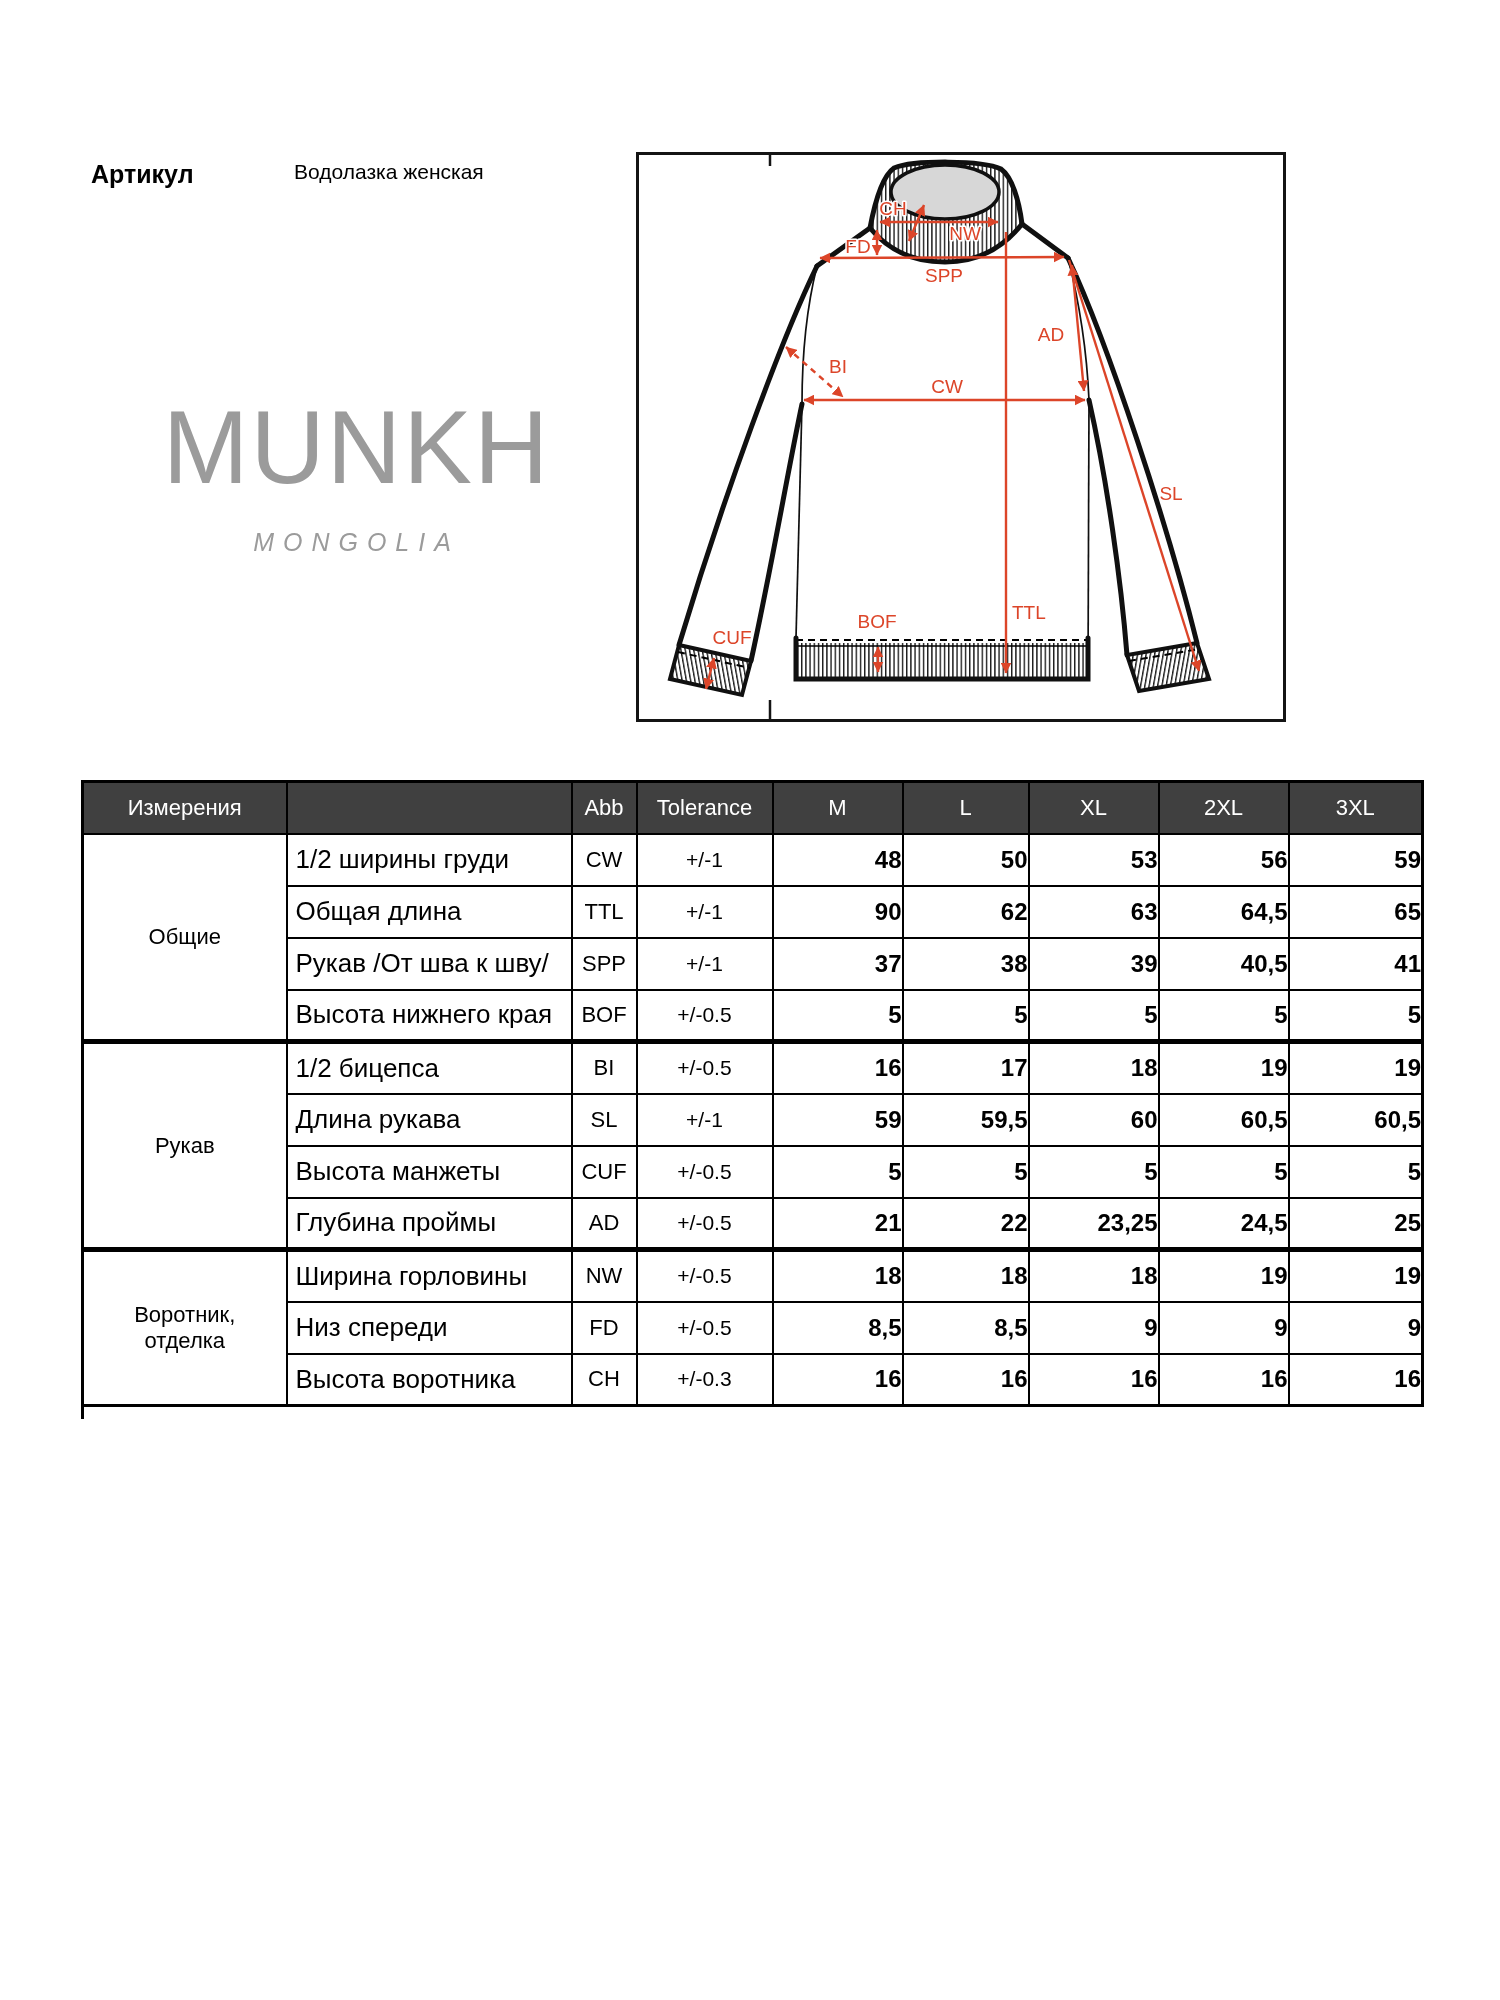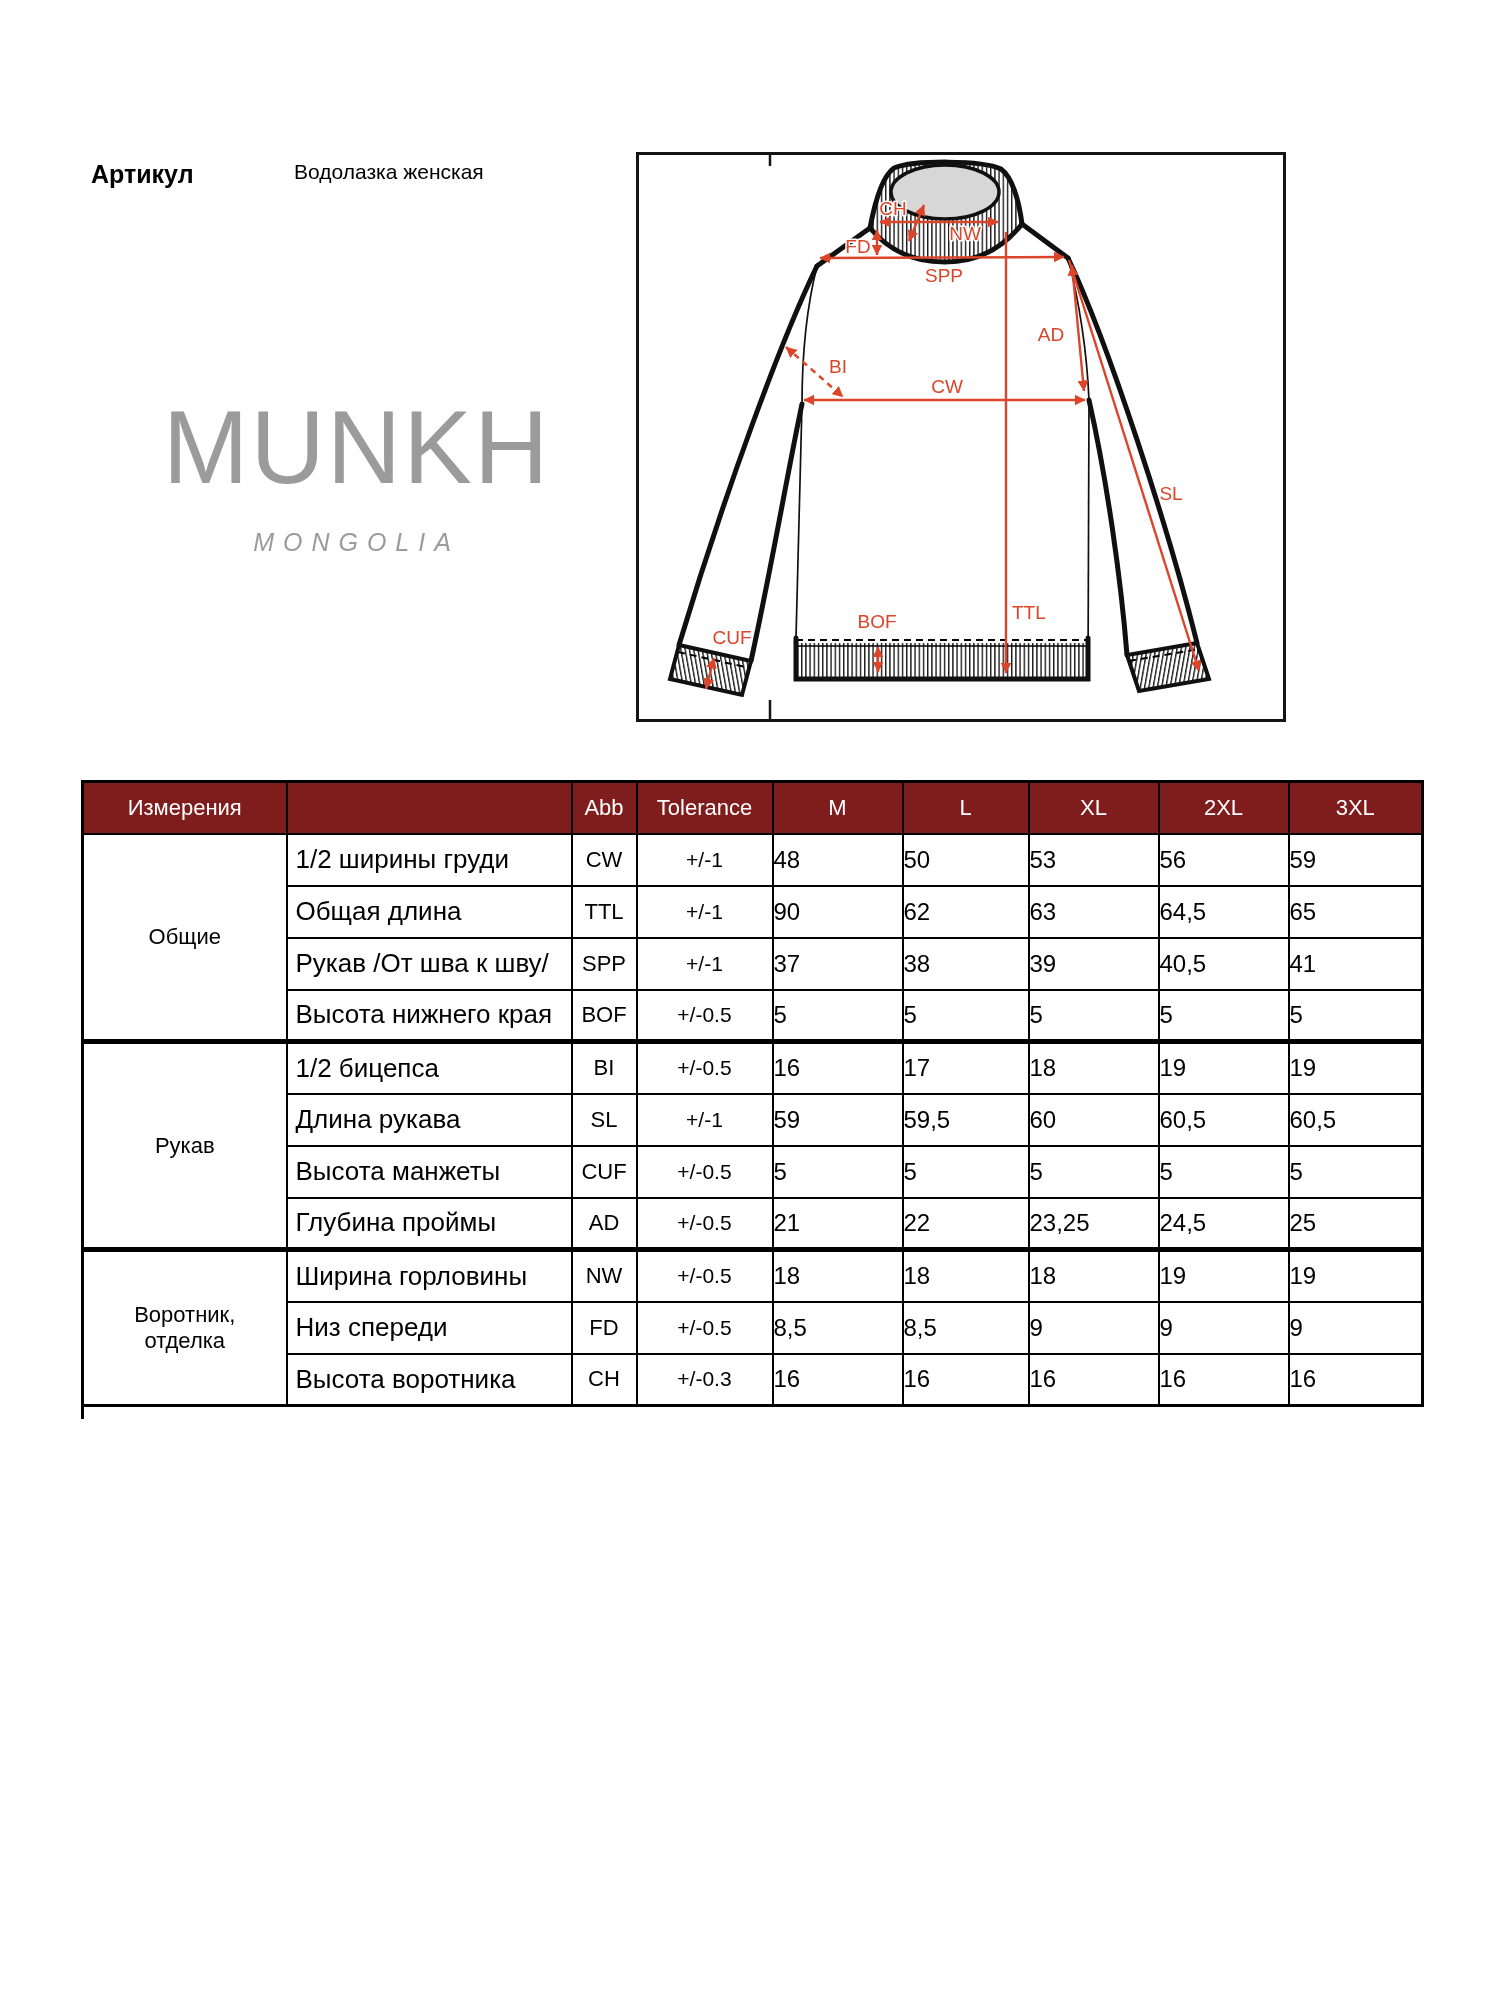--- a/index.html
+++ b/index.html
@@ -32,26 +32,26 @@
   #arrowhead path{fill:var(--accent-red);}
   .dlabel{font:19px "Liberation Sans", sans-serif;fill:var(--accent-red);
           paint-order:stroke fill;stroke:#fff;stroke-width:3;stroke-linejoin:round;
           text-anchor:middle;}
   .dlabel.start{text-anchor:start;}
   
   .size-table{position:absolute;left:57px;top:780px;width:1341px;
     border-collapse:collapse;table-layout:fixed;border:3px solid #000;}
   .size-table th,.size-table td{border:2px solid #000;padding:0;overflow:hidden;}
   .size-table tr{height:52px;}
-  .size-table thead th{background:#7f1d1d;color:#fff;border-color:#000;font-weight:normal;font-size:22px;text-align:center;}
+  .size-table thead th{background:#404040;color:#fff;border-color:#000;font-weight:normal;font-size:22px;text-align:center;}
   .cell-group{text-align:center;font-size:22px;white-space:pre-line;}
   .cell-param{text-align:left;padding-left:8px !important;font-size:26px;}
   .cell-abb{text-align:center;font-size:22px;}
   .cell-tol{text-align:center;font-size:21px;}
-  .cell-val{text-align:left;font-size:24px;}
+  .cell-val{text-align:right;font-size:24px;font-weight:bold;}
   tr.group-sep td{border-top-width:5px;}
   .table-tail{position:absolute;left:57px;top:1404px;width:3px;height:15px;background:#000;}
 </style>
 </head>
 <body>
 
 <div class="sheet">
 
   <div class="article-label">Артикул</div>
   <div class="article-value">Водолазка женская</div>

